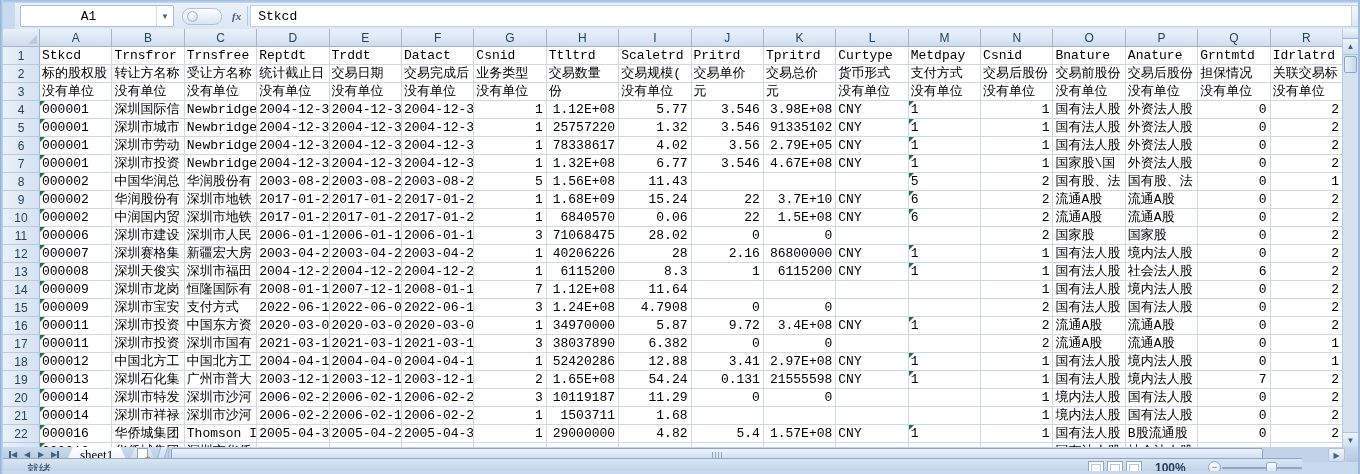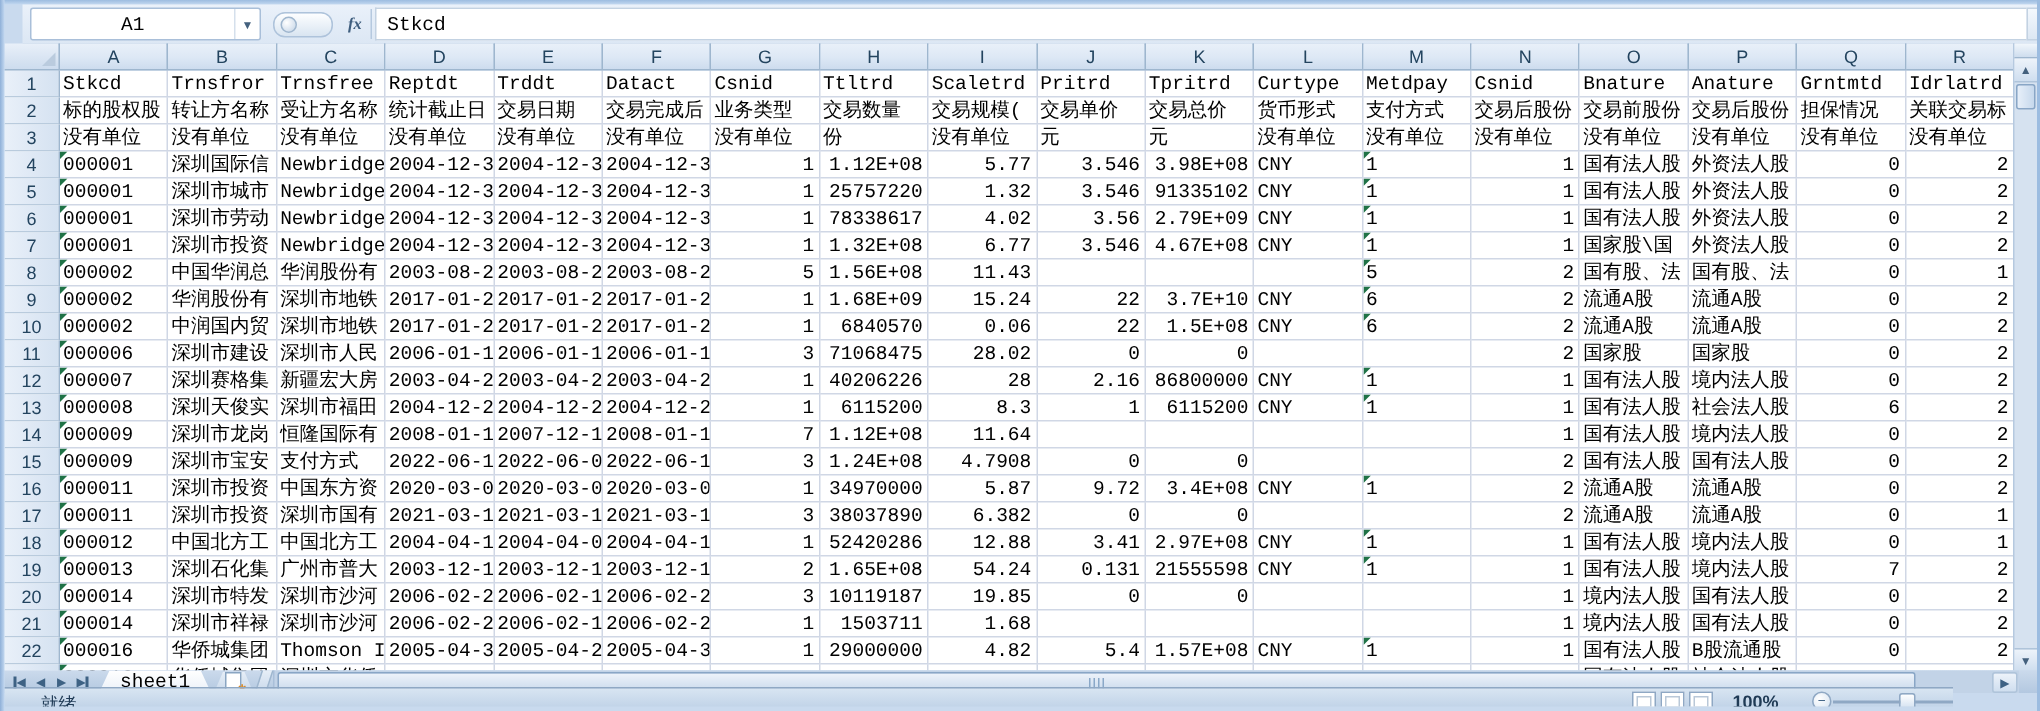--- a/index.html
+++ b/index.html
@@ -65,21 +65,21 @@
 
   
   .tabbar{position:absolute;left:3px;top:447px;width:1355px;height:15px;
           background:linear-gradient(#CBDAEC,#B3C8E0);display:flex;align-items:center;}
   .tnav{display:flex;margin-left:3px;}
   .tnav .tb{width:14px;height:13px;display:flex;align-items:center;justify-content:center;font-size:8px;color:#3E6284;}
   .tb b{font-weight:normal;}
   .tb .bar{width:2px;height:8px;background:#3E6284;}
   .sheettab{height:15px;margin-left:4px;padding:0 14px;background:linear-gradient(#FFFFFF,#EAF0F8);
             clip-path:polygon(7px 0,calc(100% - 7px) 0,100% 100%,0 100%);
-            display:flex;align-items:center;font-family:Liberation Mono, monospace;font-size:13px;color:#000;}
+            display:flex;align-items:center;font-family:Liberation Serif, serif;font-size:13px;color:#000;}
   .instab{height:14px;width:26px;margin-left:2px;background:linear-gradient(#E6EEF7,#C8D8EA);
           clip-path:polygon(6px 0,calc(100% - 6px) 0,100% 100%,0 100%);
           display:flex;align-items:center;justify-content:center;}
   .instab .sheet-ic{width:9px;height:11px;background:#fff;border:1px solid #8AA5C2;position:relative;}
   .instab .sheet-ic:after{content:"✱";position:absolute;right:-4px;bottom:-3px;font-size:7px;color:#D98B2B;}
   .tsplit{width:6px;height:15px;background:linear-gradient(#E6EEF7,#C8D8EA);transform:skewX(-18deg);
           border-left:1px solid #9EB6CE;border-right:1px solid #9EB6CE;margin-left:3px;}
   .htrack{flex:1;height:15px;margin-left:2px;background:#C2D3E7;border-left:1px solid #A9BFD9;position:relative;}
   .hthumb{position:absolute;left:2px;top:1px;width:1090px;height:12px;border:1px solid #89A6C6;border-radius:2px;
           background:linear-gradient(#EDF3FA,#C9D9EC);display:flex;align-items:center;justify-content:center;gap:2px;}
@@ -261,21 +261,21 @@
           <div class="cell g">000001</div>
           <div class="cell">深圳市劳动</div>
           <div class="cell">Newbridge</div>
           <div class="cell">2004-12-3</div>
           <div class="cell">2004-12-3</div>
           <div class="cell">2004-12-3</div>
           <div class="cell r">1</div>
           <div class="cell r">78338617</div>
           <div class="cell r">4.02</div>
           <div class="cell r">3.56</div>
-          <div class="cell r">2.79E+09</div>
+          <div class="cell r">2.79E+05</div>
           <div class="cell">CNY</div>
           <div class="cell g">1</div>
           <div class="cell r">1</div>
           <div class="cell">国有法人股</div>
           <div class="cell">外资法人股</div>
           <div class="cell r">0</div>
           <div class="cell r">2</div>
         </div>
         <div class="row">
           <div class="rhdr">7</div>
@@ -553,21 +553,21 @@
         <div class="row">
           <div class="rhdr">20</div>
           <div class="cell g">000014</div>
           <div class="cell">深圳市特发</div>
           <div class="cell">深圳市沙河</div>
           <div class="cell">2006-02-2</div>
           <div class="cell">2006-02-1</div>
           <div class="cell">2006-02-2</div>
           <div class="cell r">3</div>
           <div class="cell r">10119187</div>
-          <div class="cell r">19.85</div>
+          <div class="cell r">11.29</div>
           <div class="cell r">0</div>
           <div class="cell r">0</div>
           <div class="cell"></div>
           <div class="cell"></div>
           <div class="cell r">1</div>
           <div class="cell">境内法人股</div>
           <div class="cell">国有法人股</div>
           <div class="cell r">0</div>
           <div class="cell r">2</div>
         </div>

